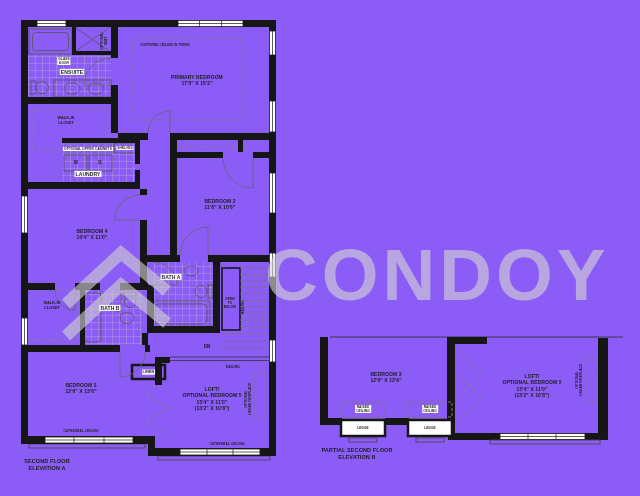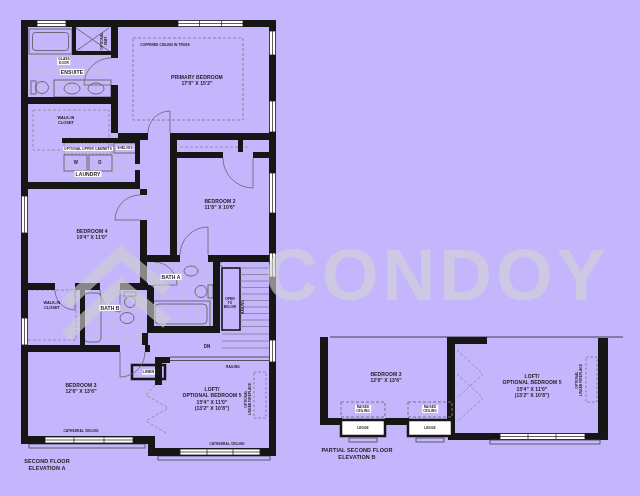--- a/index.html
+++ b/index.html
@@ -1,16 +1,16 @@
 <!DOCTYPE html>
 <html><head>
 <meta charset="utf-8">
 <style>
   html,body{margin:0;padding:0;background:#fff;}
-  #stage{position:relative;width:640px;height:496px;background:#c4b5fd;overflow:hidden;
+  #stage{position:relative;width:640px;height:496px;background:#8b5cf6;overflow:hidden;
          font-family:"Liberation Sans",sans-serif;color:#1d1d1d;}
   svg{position:absolute;left:0;top:0;}
   .lbl{position:absolute;transform:translate(-50%,-50%);text-align:center;
        white-space:pre-line;font-weight:700;color:#1d1d1d;line-height:1.25;letter-spacing:.1px;}
   .v{transform:translate(-50%,-50%) rotate(-90deg);}
   .room{font-size:5px;}
   .tiny{font-size:3.8px;}
   .micro{font-size:3.2px;}
   .cap{font-size:5.5px;line-height:1.3;}
   .wd{font-size:4.5px;}

